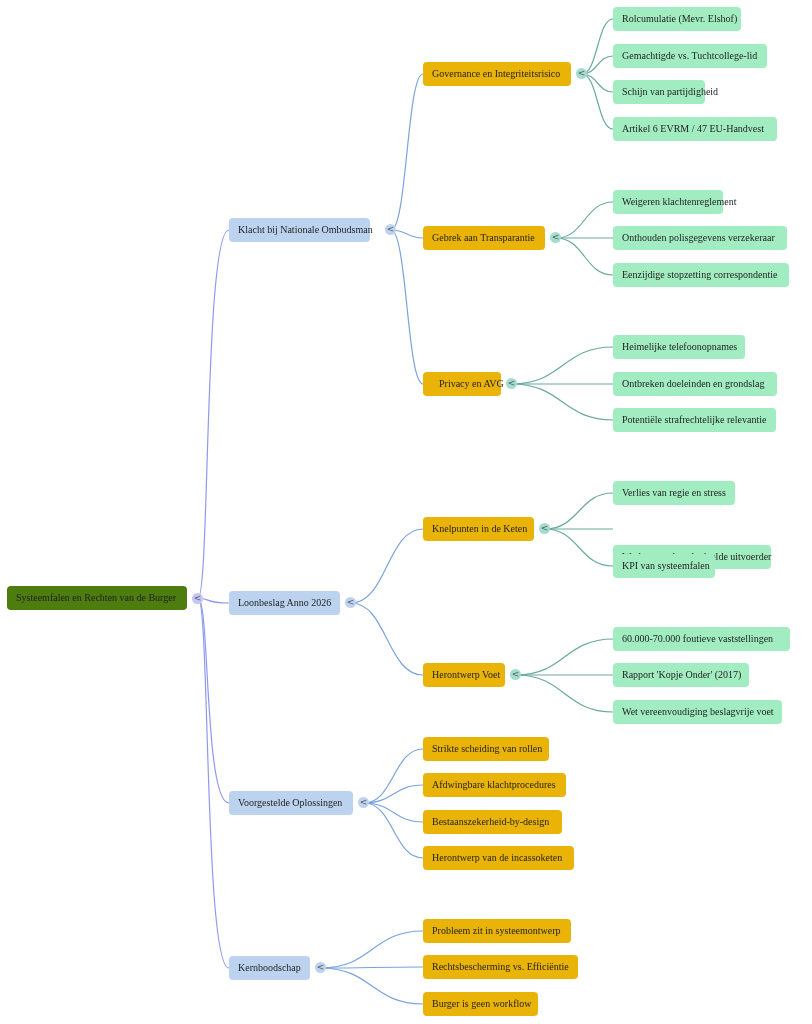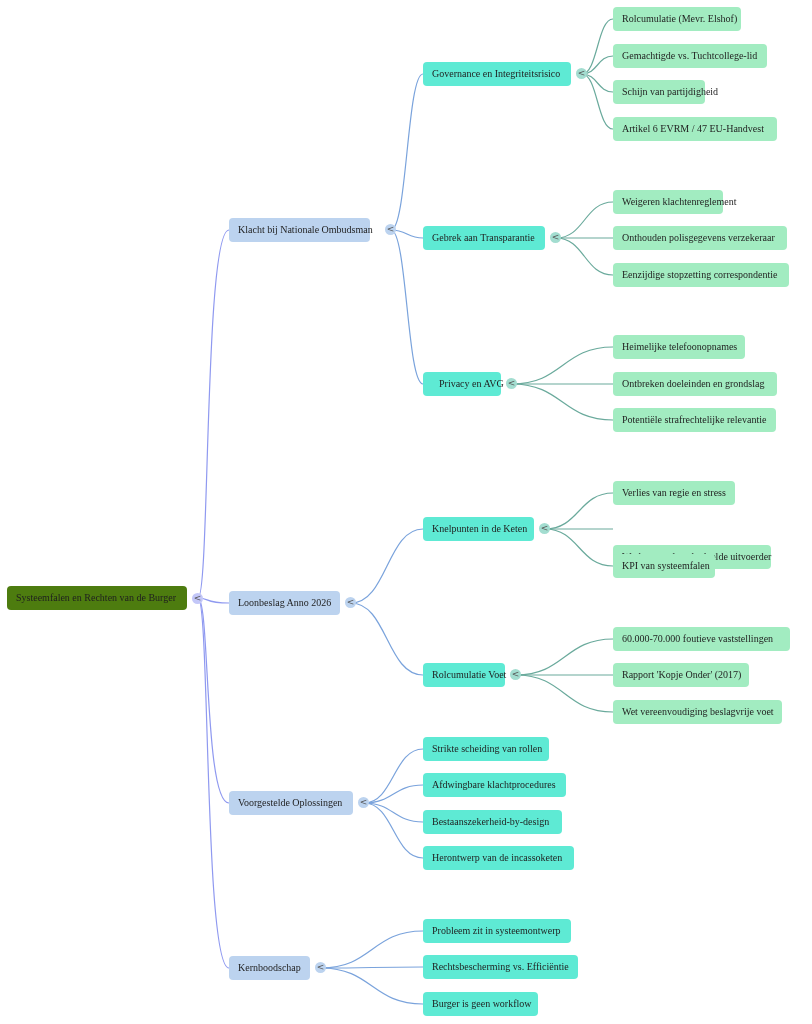--- a/index.html
+++ b/index.html
@@ -3,21 +3,21 @@
 <meta charset="utf-8">
 <style>
   html, body { margin: 0; padding: 0; background: #ffffff; }
   body { width: 812px; height: 1024px; position: relative; overflow: hidden;
          font-family: "Liberation Serif", "DejaVu Serif", serif; }
   #edges { position: absolute; left: 0; top: 0; width: 812px; height: 1024px; }
   .node { position: absolute; box-sizing: border-box; height: 24px; border-radius: 4px;
           padding: 0 9px; font-size: 10px; line-height: 24px; color: #1f1f1f; white-space: nowrap; }
   .lvl0 { background: #4d7c0f; }
   .lvl1 { background: #bcd3ef; }
-  .lvl2 { background: #5eead4; }
+  .lvl2 { background: #eab308; }
   .lvl3 { background: #a2ecc1; }
   .toggle { position: absolute; width: 11px; height: 11px; border-radius: 50%;
             font-size: 9px; line-height: 11px; text-align: center; color: #555;
             font-family: "DejaVu Sans", sans-serif; cursor: pointer; }
   .t0 { background: #c3c7f8; }
   .t1 { background: #bcd3ef; }
   .t2 { background: #a3ddd0; }
 </style>
 </head>
 <body>
@@ -96,21 +96,21 @@
   <span>Privacy en AVG</span>
 </div>
 <div class="toggle t2" style="left:506px;top:378px;">&lt;</div>
 
 <div class="node lvl2" style="left:423px;top:517px;width:111px;">
   <span>Knelpunten in de Keten</span>
 </div>
 <div class="toggle t2" style="left:539px;top:523px;">&lt;</div>
 
 <div class="node lvl2" style="left:423px;top:663px;width:82px;">
-  <span>Rolcumulatie Voet</span>
+  <span>Herontwerp Voet</span>
 </div>
 <div class="toggle t2" style="left:510px;top:669px;">&lt;</div>
 
 <div class="node lvl2" style="left:423px;top:737px;width:126px;">
   <span>Strikte scheiding van rollen</span>
 </div>
 <div class="node lvl2" style="left:423px;top:773px;width:143px;">
   <span>Afdwingbare klachtprocedures</span>
 </div>
 <div class="node lvl2" style="left:423px;top:810px;width:139px;">

